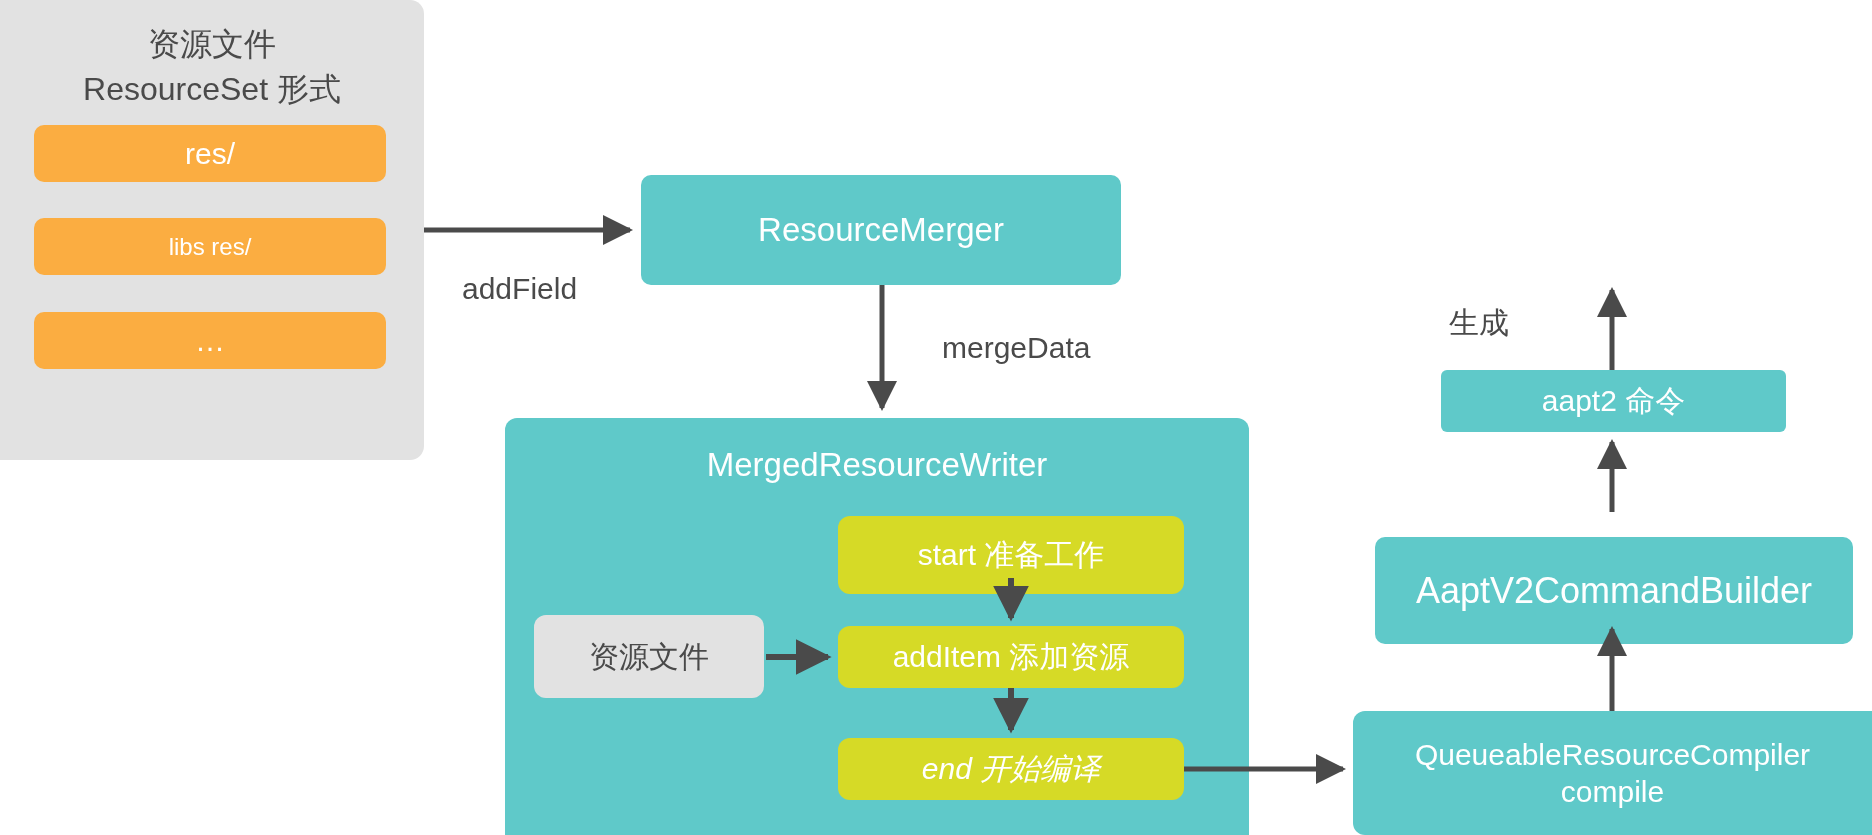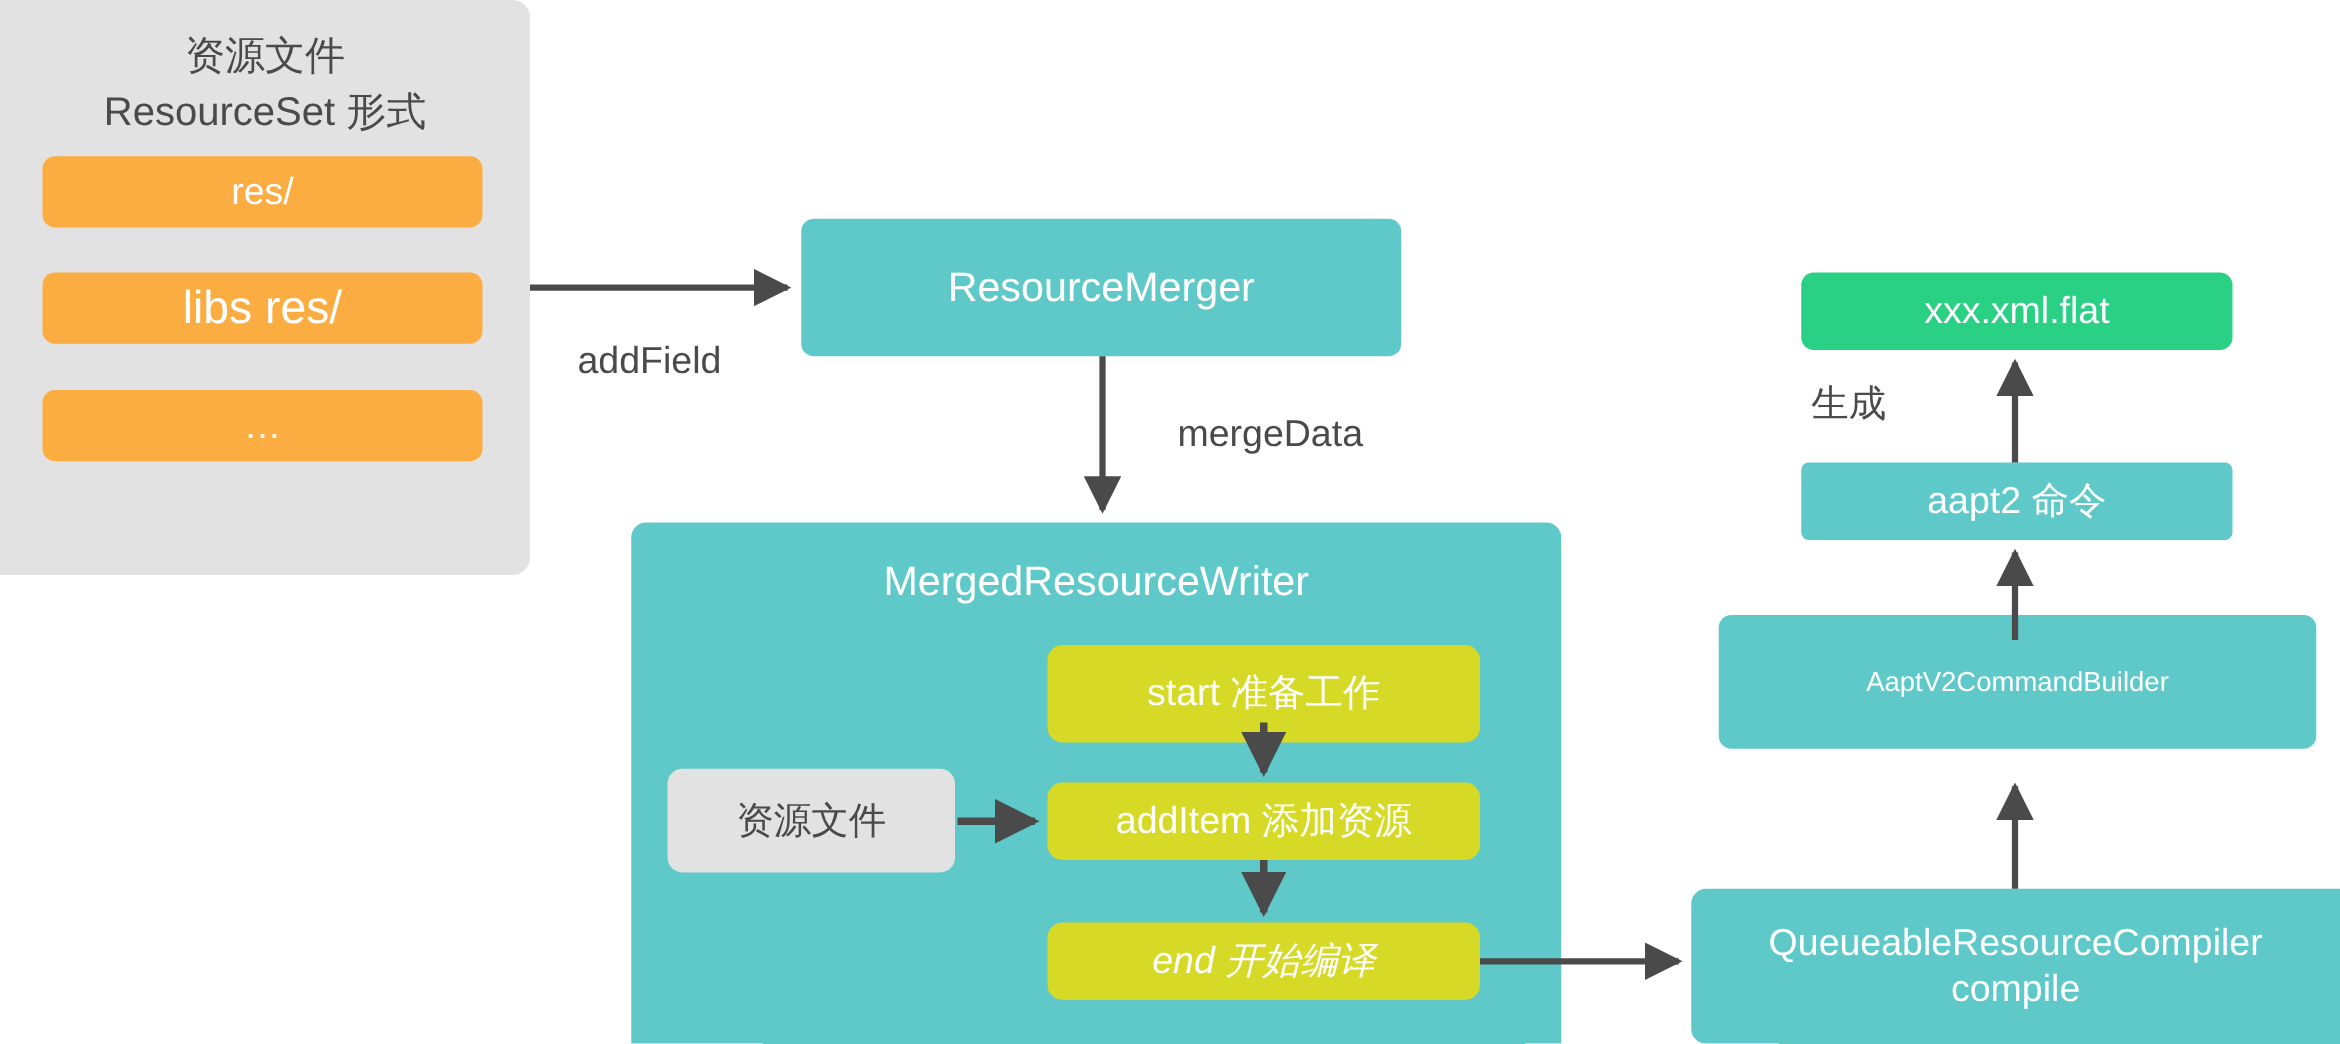--- a/index.html
+++ b/index.html
@@ -91,21 +91,21 @@
 
   <div class="panel-title" style="left:0px; top:22px; width:424px; font-size:32px;">
     <div>资源文件</div>
     <div>ResourceSet 形式</div>
   </div>
 
   <div class="node box-orange" style="left:34px; top:125px; width:352px; height:57px; font-size:30px;">
     <span>res/</span>
   </div>
 
-  <div class="node box-orange" style="left:34px; top:218px; width:352px; height:57px; font-size:37px;">
+  <div class="node box-orange" style="left:34px; top:218px; width:352px; height:57px; font-size:24px;">
     <span>libs res/</span>
   </div>
 
   <div class="node box-orange" style="left:34px; top:312px; width:352px; height:57px; font-size:30px;">
     <span>…</span>
   </div>
 
   <div class="node box-teal" style="left:641px; top:175px; width:480px; height:110px; font-size:33px;">
     <span>ResourceMerger</span>
   </div>
@@ -125,29 +125,26 @@
   </div>
 
   <div class="node box-yellow" style="left:838px; top:626px; width:346px; height:62px; font-size:30px;">
     <span>addItem 添加资源</span>
   </div>
 
   <div class="node box-yellow" style="left:838px; top:738px; width:346px; height:62px; font-size:30px;font-style:italic;">
     <span>end 开始编译</span>
   </div>
 
-  <div class="node box-green" style="left:1441px; top:218px; width:345px; height:62px; font-size:30px;">
-    <span>xxx.xml.flat</span>
-  </div>
 
   <div class="node box-teal-flat" style="left:1441px; top:370px; width:345px; height:62px; font-size:30px;">
     <span>aapt2 命令</span>
   </div>
 
-  <div class="node box-teal" style="left:1375px; top:492px; width:478px; height:107px; font-size:22px; flex-direction:column;">
+  <div class="node box-teal" style="left:1375px; top:537px; width:478px; height:107px; font-size:36px; flex-direction:column;">
     <span>AaptV2CommandBuilder</span>
   </div>
 
   <div class="node box-teal" style="left:1353px; top:711px; width:519px; height:124px; border-radius:12px 0 0 12px; font-size:30px; flex-direction:column;">
     <span>QueueableResourceCompiler</span>
     <span>compile</span>
   </div>
 
   <div class="edge-label" style="left:462px; top:272px; font-size:30px;">
     <span>addField</span>

